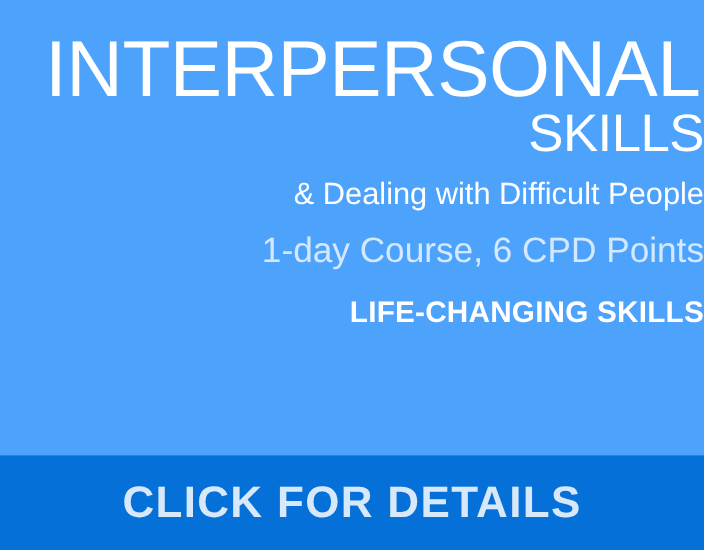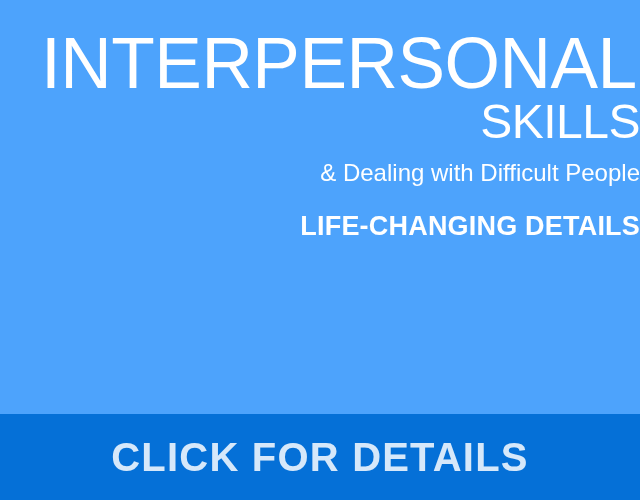--- a/index.html
+++ b/index.html
@@ -50,21 +50,21 @@
     line-height: 1.05;
     font-weight: 400;
     color: #ffffff;
     letter-spacing: -0.5px;
     text-align: center;
     white-space: nowrap;
     margin-top: -2px;
   }
 
   .subhead {
-    font-size: 24px;
+    font-size: 28px;
     line-height: 1.2;
     font-weight: 300;
     color: #ffffff;
     text-align: center;
     white-space: nowrap;
     margin-top: 12px;
   }
 
   .detail-line {
     font-size: 32px;
@@ -116,23 +116,24 @@
 <div class="ad-banner">
 
   <div class="ad-body">
 
     <div class="headline-line-1">INTERPERSONAL</div>
 
     <div class="headline-line-2">SKILLS</div>
 
     <div class="subhead">&amp; Dealing with Difficult People</div>
 
+    <div class="detail-line">1-day Course, 6 CPD Points</div>
 
 
-    <div class="tagline">LIFE-CHANGING DETAILS</div>
+    <div class="tagline">LIFE-CHANGING SKILLS</div>
 
   </div>
 
   <div class="cta-bar">
     <span class="cta-label">CLICK FOR DETAILS</span>
   </div>
 
 </div>
 
 </body></html>

